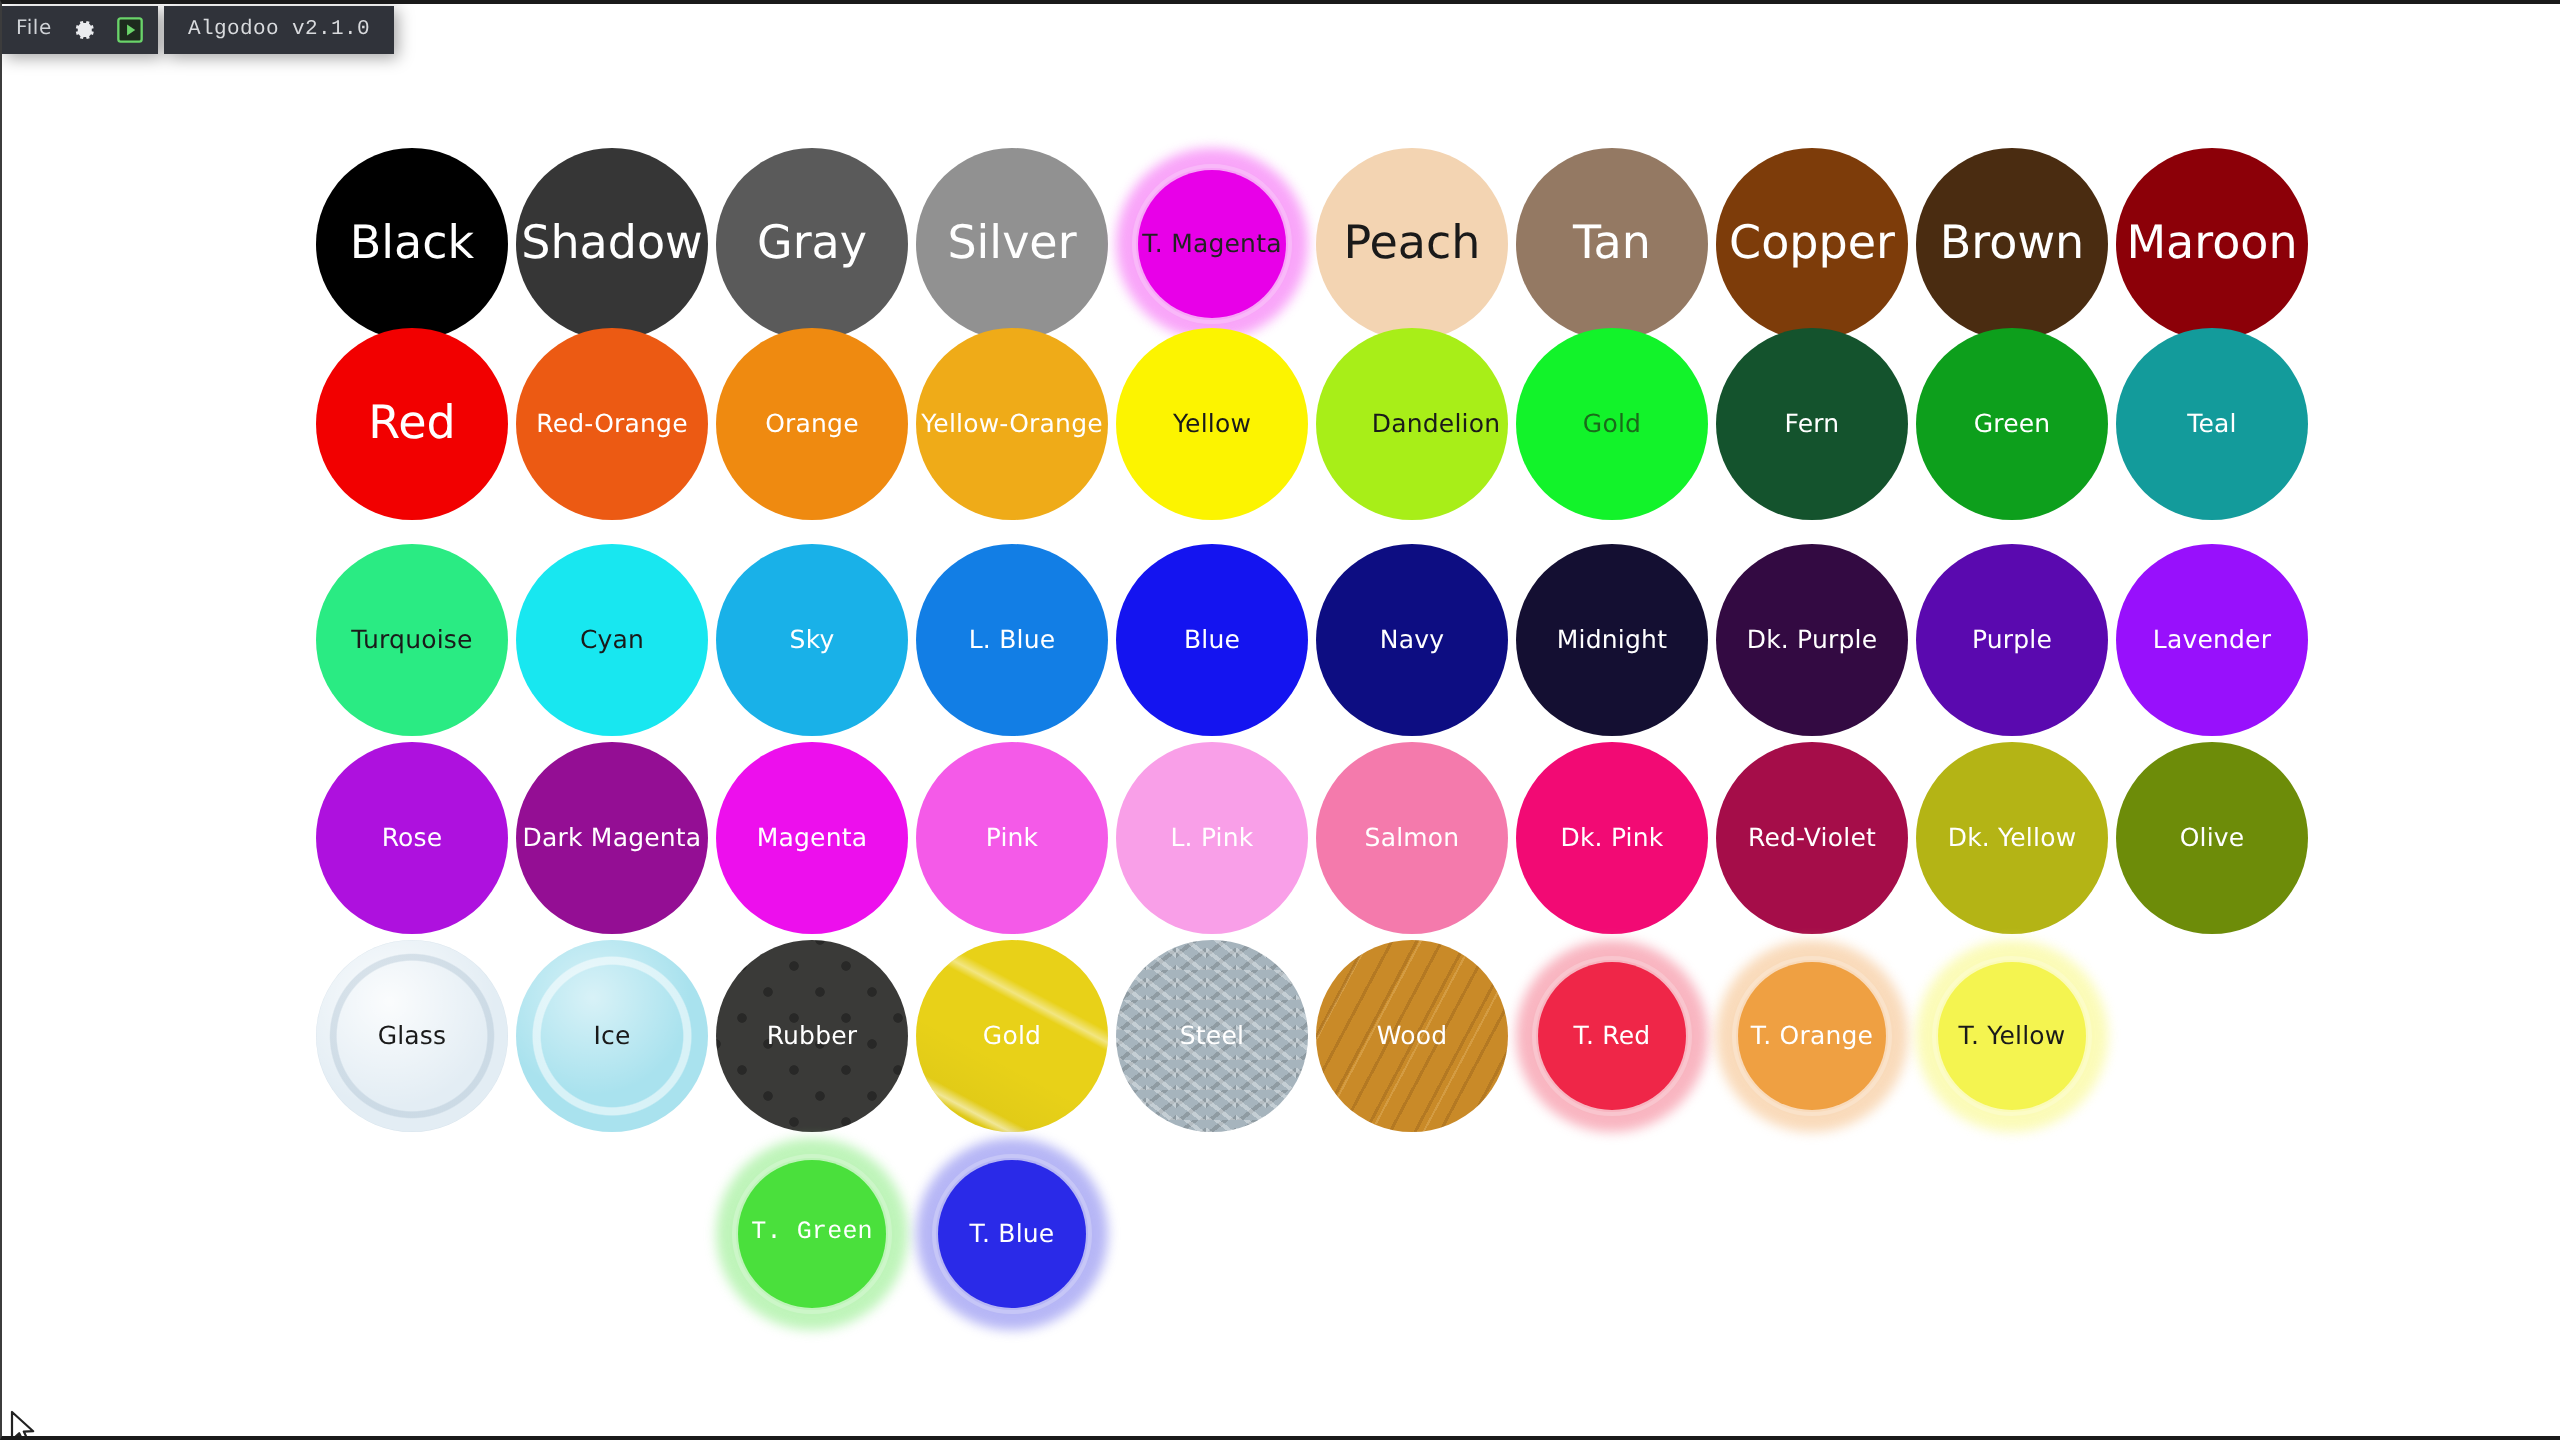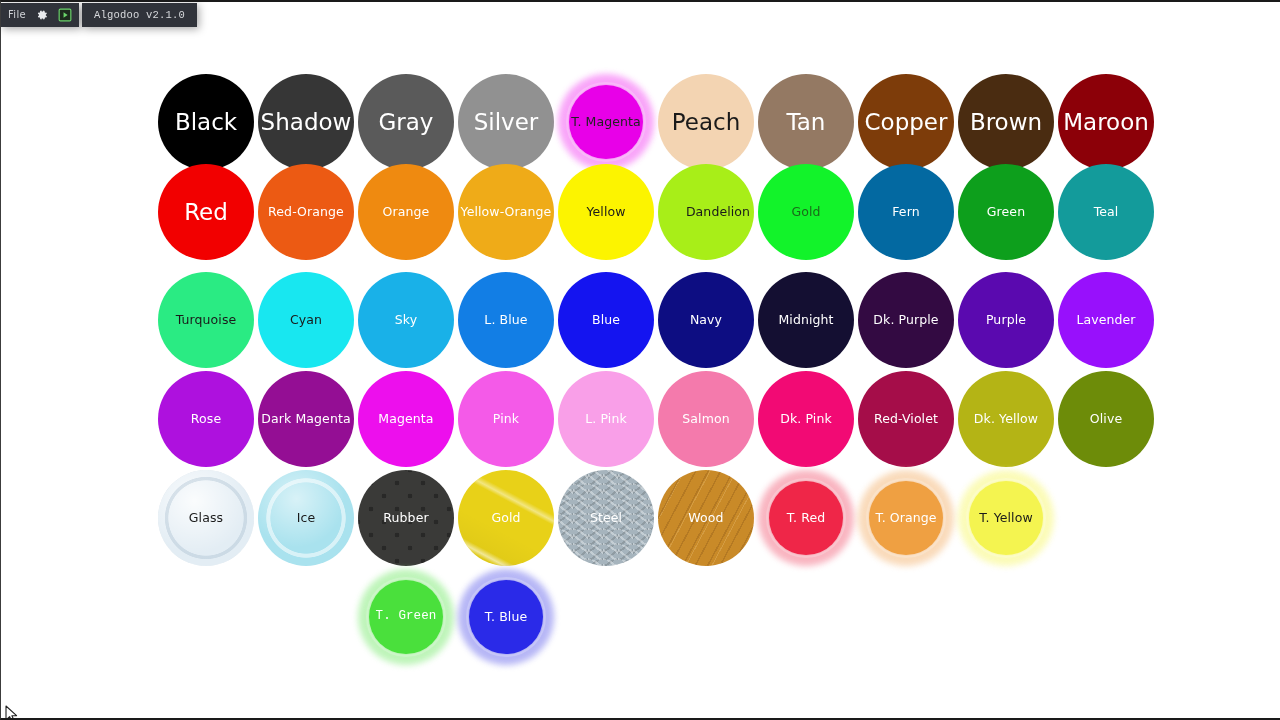--- a/index.html
+++ b/index.html
@@ -284,21 +284,21 @@
           <div class="ball" style="background: rgb(168, 238, 24);">
             <div class="lbl" style="color: rgb(26, 26, 26); padding-left: 24px;">Dandelion</div>
           </div>
         </div>
         <div class="cell">
           <div class="ball" style="background: rgb(18, 243, 42);">
             <div class="lbl" style="color: rgb(26, 107, 26);">Gold</div>
           </div>
         </div>
         <div class="cell">
-          <div class="ball" style="background: #0369a1;">
+          <div class="ball" style="background: #14532d;">
             <div class="lbl" style="color: rgb(255, 255, 255);">Fern</div>
           </div>
         </div>
         <div class="cell">
           <div class="ball" style="background: rgb(13, 159, 28);">
             <div class="lbl" style="color: rgb(255, 255, 255);">Green</div>
           </div>
         </div>
         <div class="cell">
           <div class="ball" style="background: rgb(19, 155, 155);">

